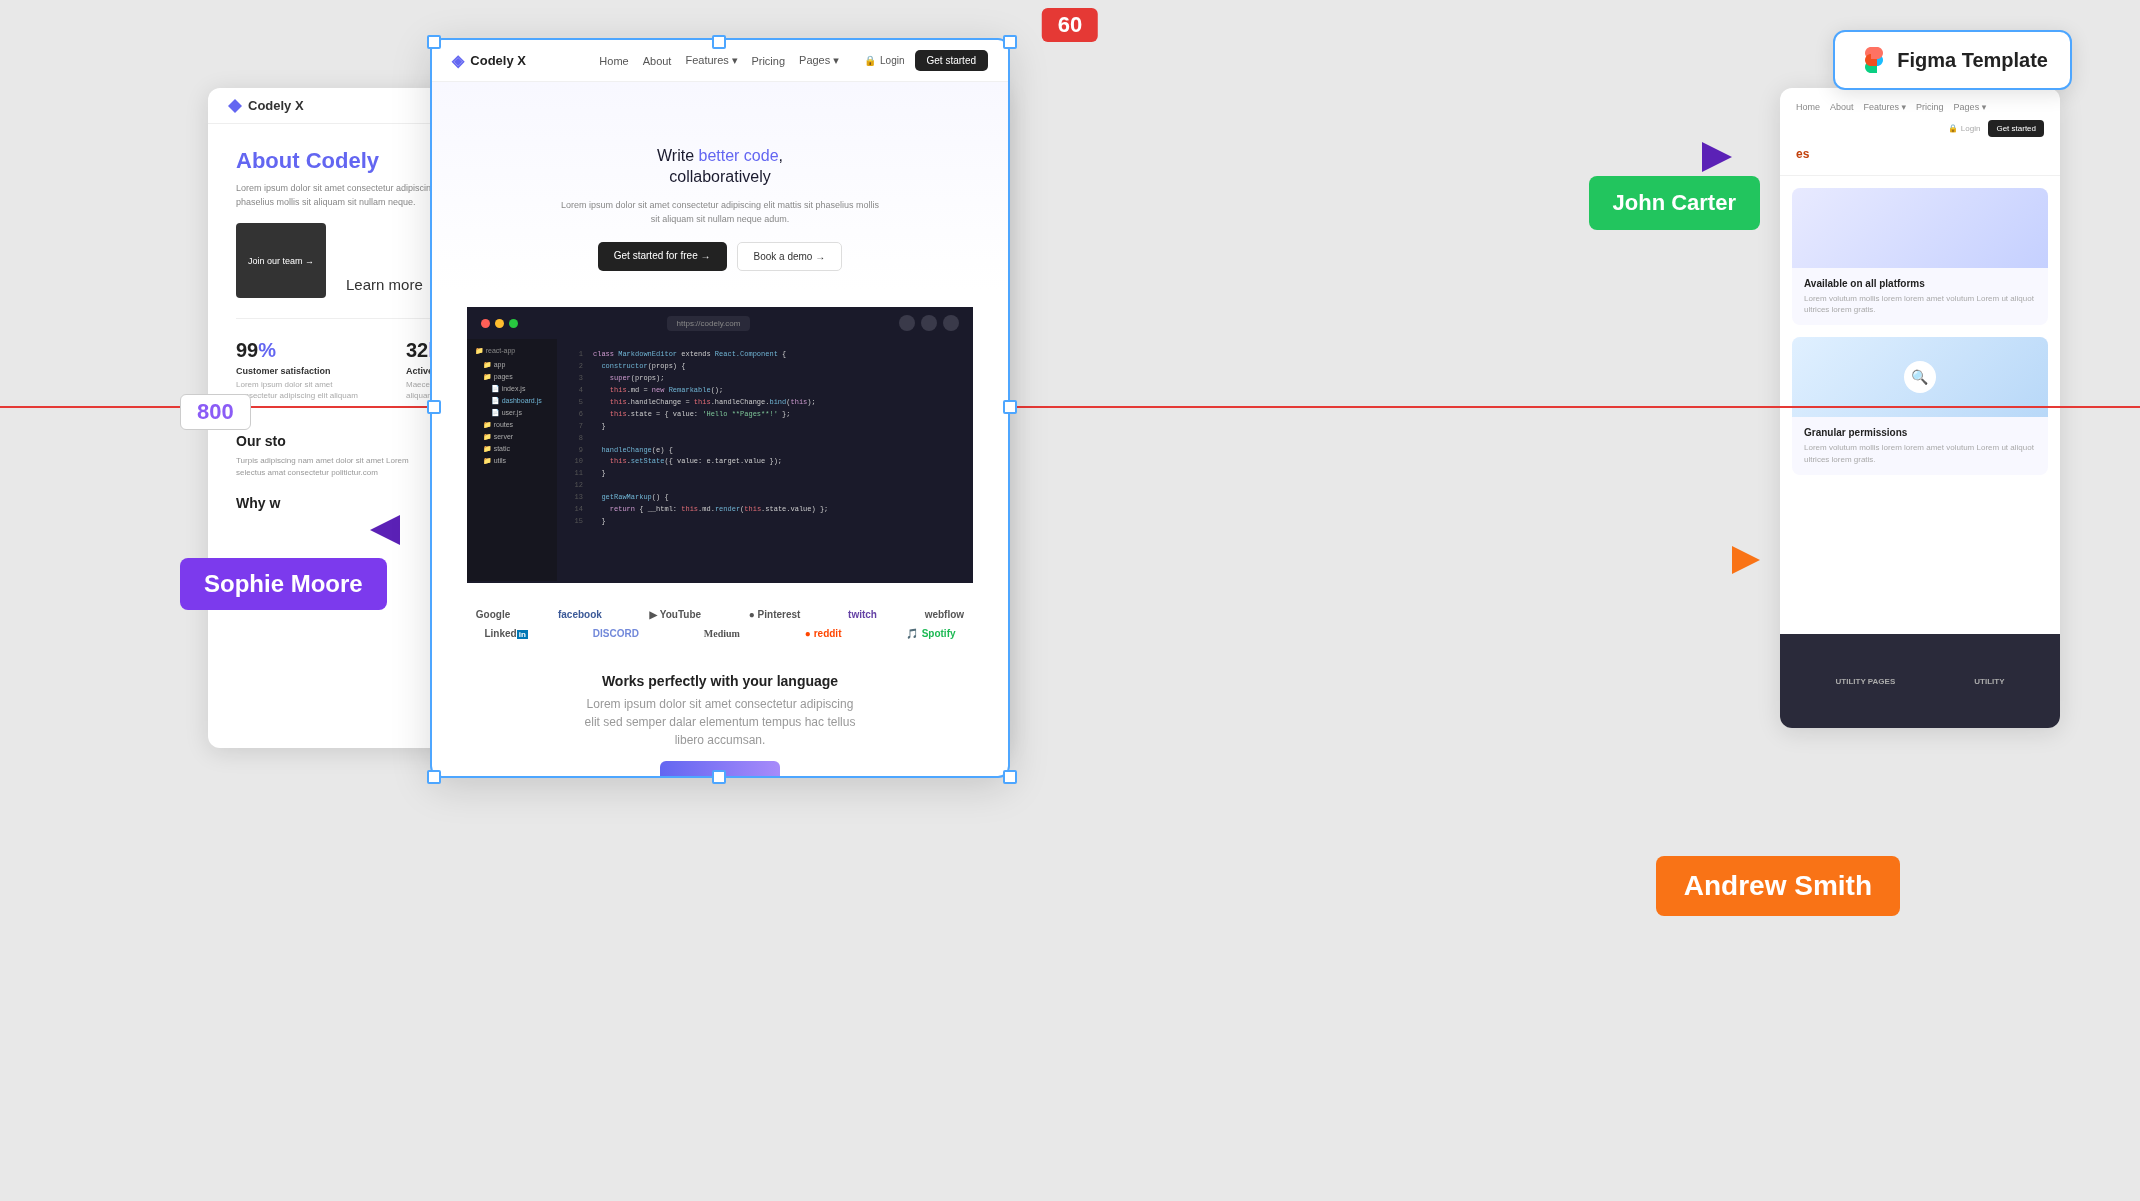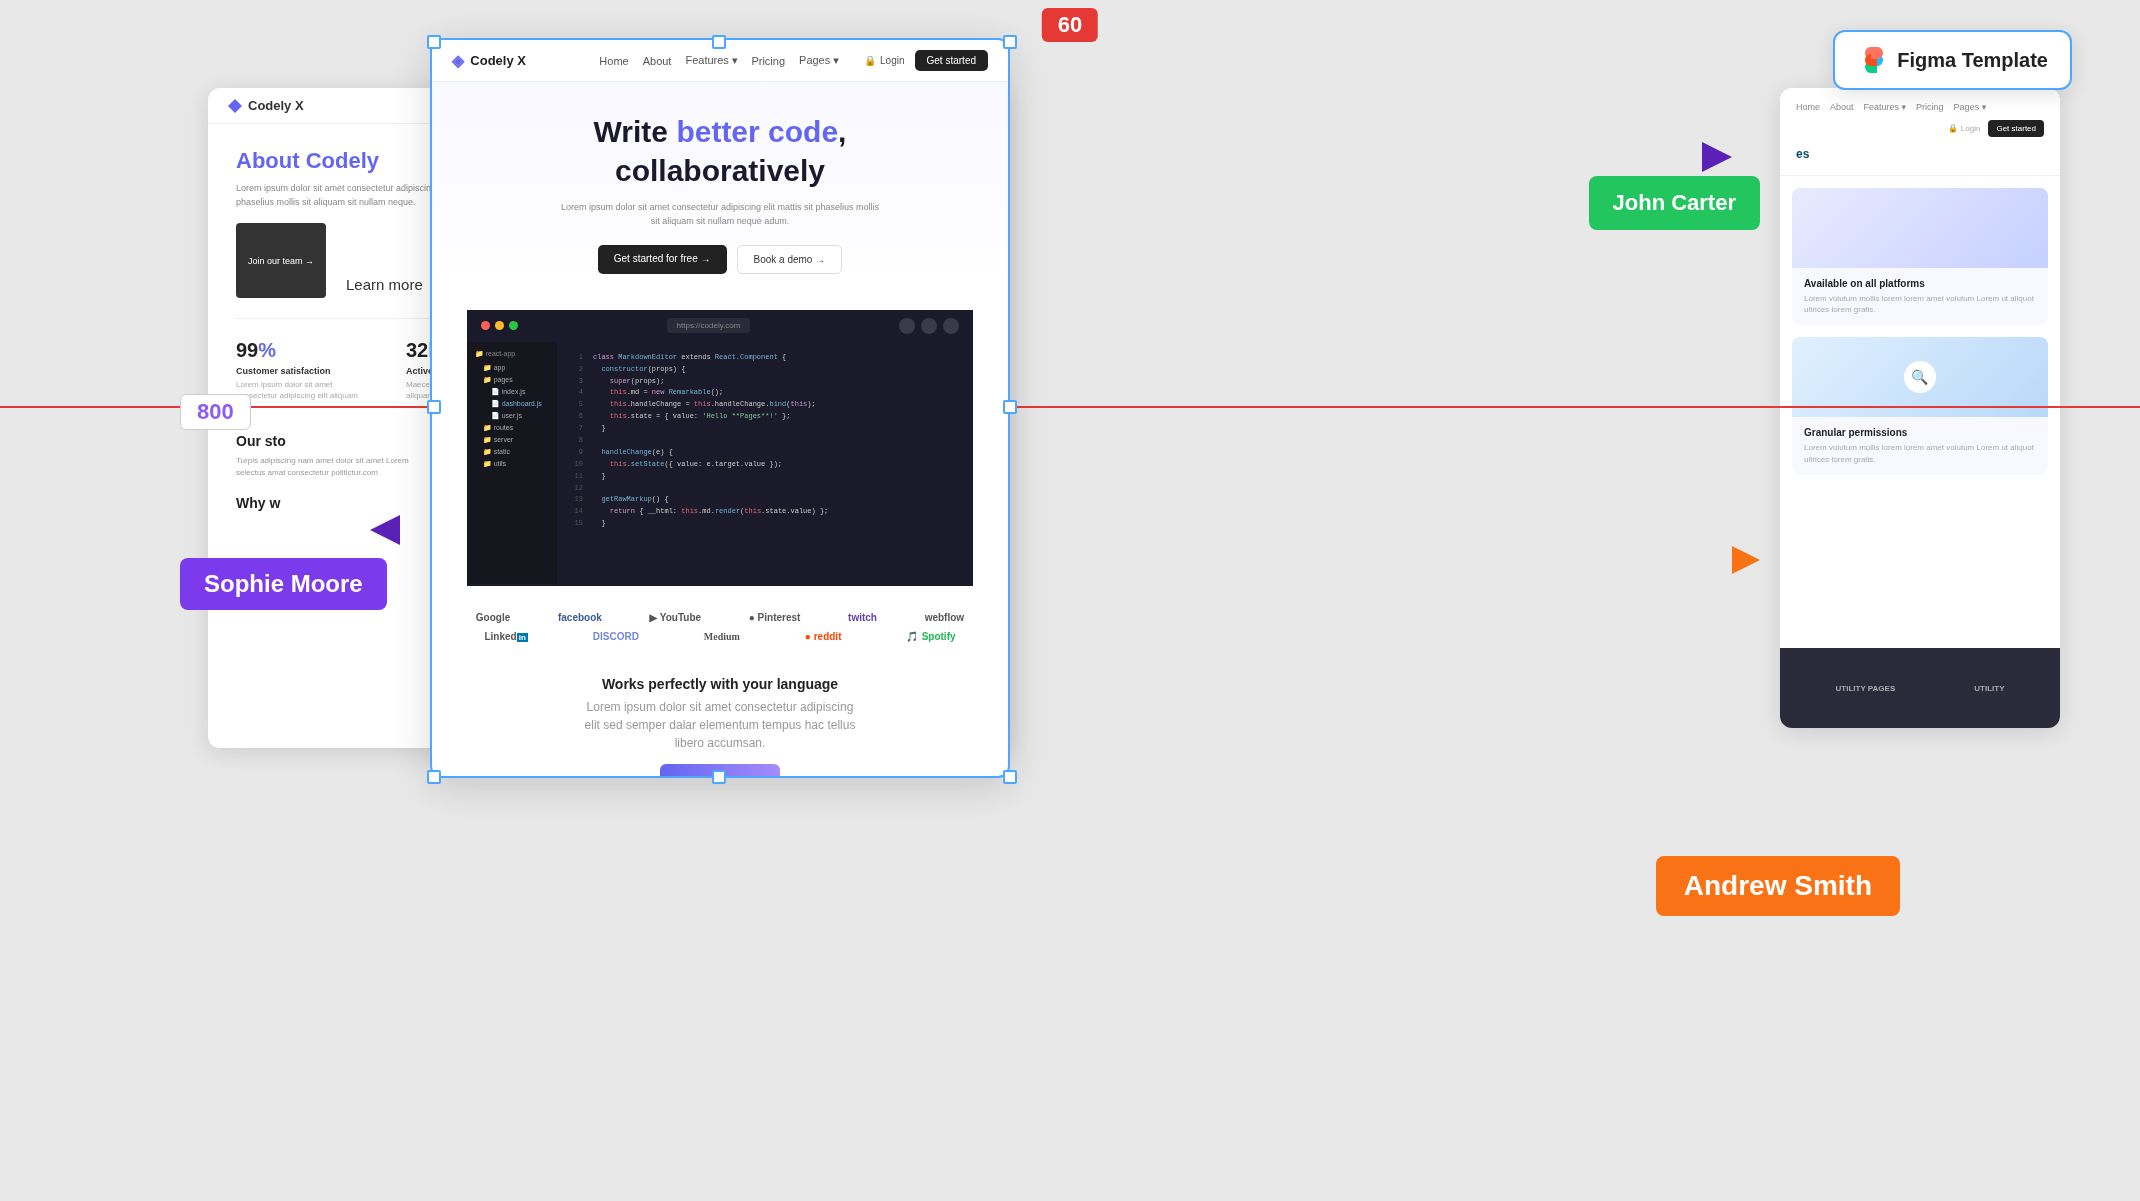--- a/index.html
+++ b/index.html
@@ -294,24 +294,25 @@
       border-radius: 5px;
     }
 
     .main-hero {
       padding: 30px 40px 20px;
       text-align: center;
       background: linear-gradient(180deg, #f8f8ff 0%, white 100%);
     }
 
     .hero-title {
-      font-size: 30px;
-      font-weight: 700;
+      font-size: 16px;
+      font-weight: 400;
       color: #1a1a2e;
       line-height: 1.3;
+      margin-top: 34px;
     }
 
     .hero-title .highlight {
       color: #6366f1;
     }
 
     .hero-subtitle {
       font-size: 9px;
       color: #888;
       margin-top: 10px;
@@ -575,21 +576,21 @@
       justify-content: center;
       font-size: 14px;
     }
 
     
     .right-panel-bottom {
       position: absolute;
       bottom: 0;
       left: 0;
       right: 0;
-      height: 80px;
+      height: 94px;
       background: #2a2a3a;
       display: flex;
       align-items: center;
       justify-content: space-around;
       padding: 4px 16px;
     }
 
     .rp-bottom-link {
       font-size: 8px;
       color: #aaa;
@@ -924,21 +925,21 @@
       <span>Home</span>
       <span>About</span>
       <span>Features ▾</span>
       <span>Pricing</span>
       <span>Pages ▾</span>
     </div>
     <div style="margin-top:8px;display:flex;justify-content:flex-end;gap:8px;align-items:center;">
       <span style="font-size:8px;color:#aaa;">🔒 Login</span>
       <div style="background:#222;color:white;font-size:8px;padding:4px 8px;border-radius:4px;">Get started</div>
     </div>
-    <div style="font-size:12px;font-weight:700;color:#0c4a6e;margin-top:10px;">es</div>
+    <div style="font-size:12px;font-weight:700;color:#c2410c;margin-top:10px;">es</div>
   </div>
 
   <div class="right-panel-card">
     <div class="rp-card-img">
       <div style="display:grid;grid-template-columns:1fr 1fr;gap:4px;padding:8px;">
         <div style="background:white;border-radius:4px;height:20px;opacity:0.8;"></div>
         <div style="background:white;border-radius:4px;height:20px;opacity:0.8;"></div>
         <div style="background:white;border-radius:4px;height:20px;opacity:0.8;"></div>
         <div style="background:white;border-radius:4px;height:20px;opacity:0.8;"></div>
       </div>

